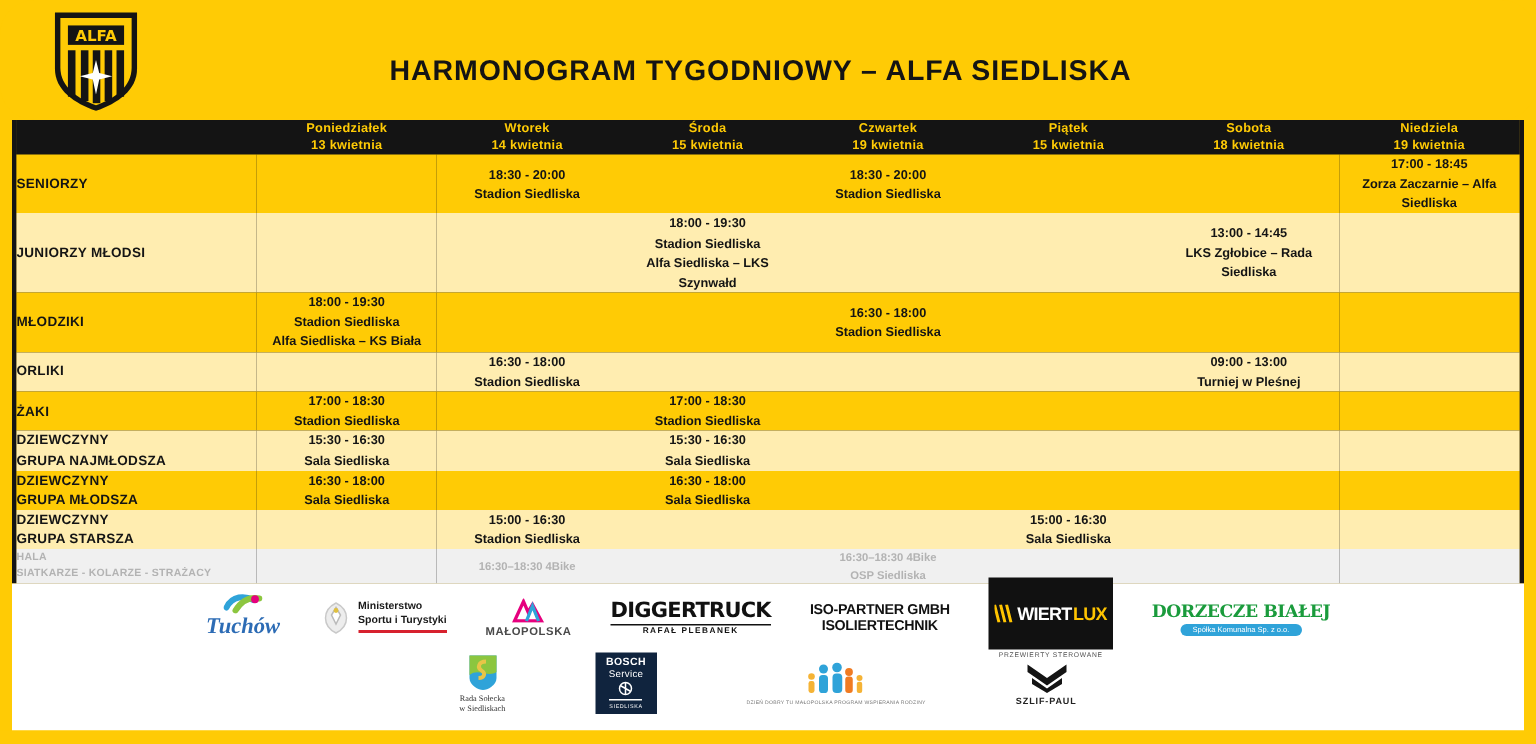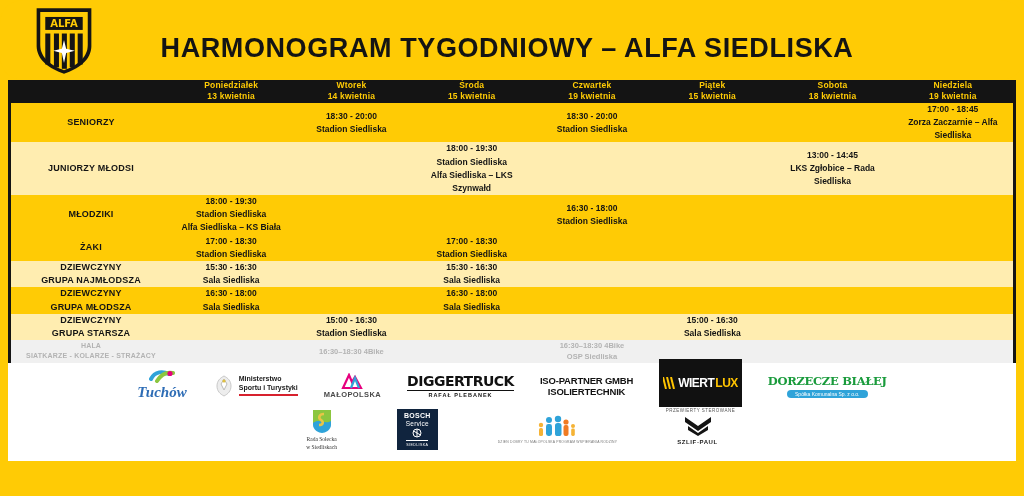--- a/index.html
+++ b/index.html
@@ -9,21 +9,21 @@
     font-family:"Liberation Sans", sans-serif;
     -webkit-font-smoothing:antialiased;
   }
   .page{position:relative;width:1024px;height:496px;background:#FFCB05;}
 
   
   .header{height:80px;display:flex;align-items:center;background:#FFCB05;border-radius:23px;}
   .crest{width:72px;height:72px;margin-left:28px;flex:0 0 auto;display:block;}
   .title{
     flex:1;text-align:center;margin-right:110px;
-    font-size:27px;font-weight:bold;letter-spacing:.6px;color:#141414;
+    font-size:19px;font-weight:bold;letter-spacing:.6px;color:#141414;
     white-space:nowrap;
     margin-top:16px;
   }
 
   
   .table-wrap{
     margin:0 8px;background:#141414;padding:0 0 0 0;
     border-left:3px solid #141414;border-right:3px solid #141414;
   }
   table.sched{
@@ -42,21 +42,21 @@
   }
   thead th .dname{display:block;}
   thead th .ddate{display:block;font-weight:bold;}
   thead th.grouphead{background:#141414;}
 
   tbody tr.r-gold{background:#FFCB05;}
   tbody tr.r-cream{background:#FFEDB0;}
   tbody tr.r-grey{background:#F0F0F0;}
 
   td.group{
-    text-align:center;font-size:9px;font-weight:bold;color:#141414;
+    font-size:9px;font-weight:bold;color:#141414;
     line-height:1.45;letter-spacing:.2px;padding:4px 2px;
   }
   tr.r-grey td.group{color:#B3B3B3;font-size:7px;font-weight:bold;line-height:1.5;}
 
   td.cell{
     text-align:center;font-size:8.5px;color:#141414;line-height:1.55;
     padding:5px 2px;
   }
   td.cell .t{display:block;font-weight:bold;}
   td.cell .p{display:block;font-weight:bold;}
@@ -220,20 +220,36 @@
             <td class="cell"></td>
             <td class="cell"></td>
             <td class="cell">
               <span class="t">16:30 - 18:00</span>
               <span class="p">Stadion Siedliska</span>
             </td>
             <td class="cell"></td>
             <td class="cell"></td>
             <td class="cell"></td>
           </tr>
+          <tr class="r-cream">
+            <td class="group">ORLIKI</td>
+            <td class="cell"></td>
+            <td class="cell">
+              <span class="t">16:30 - 18:00</span>
+              <span class="p">Stadion Siedliska</span>
+            </td>
+            <td class="cell"></td>
+            <td class="cell"></td>
+            <td class="cell"></td>
+            <td class="cell">
+              <span class="t">09:00 - 13:00</span>
+              <span class="m">Turniej w Pleśnej</span>
+            </td>
+            <td class="cell"></td>
+          </tr>
           <tr class="r-gold">
             <td class="group">ŻAKI</td>
             <td class="cell">
               <span class="t">17:00 - 18:30</span>
               <span class="p">Stadion Siedliska</span>
             </td>
             <td class="cell"></td>
             <td class="cell">
               <span class="t">17:00 - 18:30</span>
               <span class="p">Stadion Siedliska</span>

